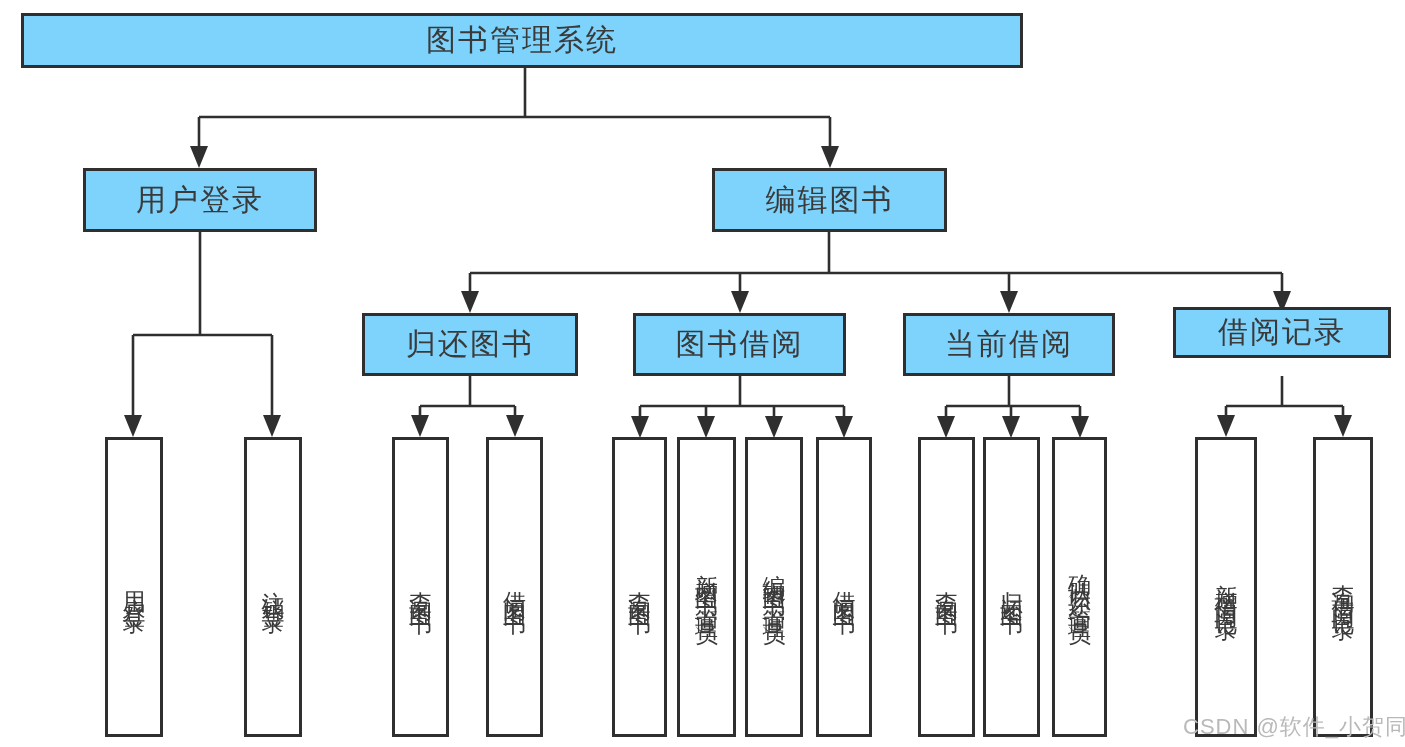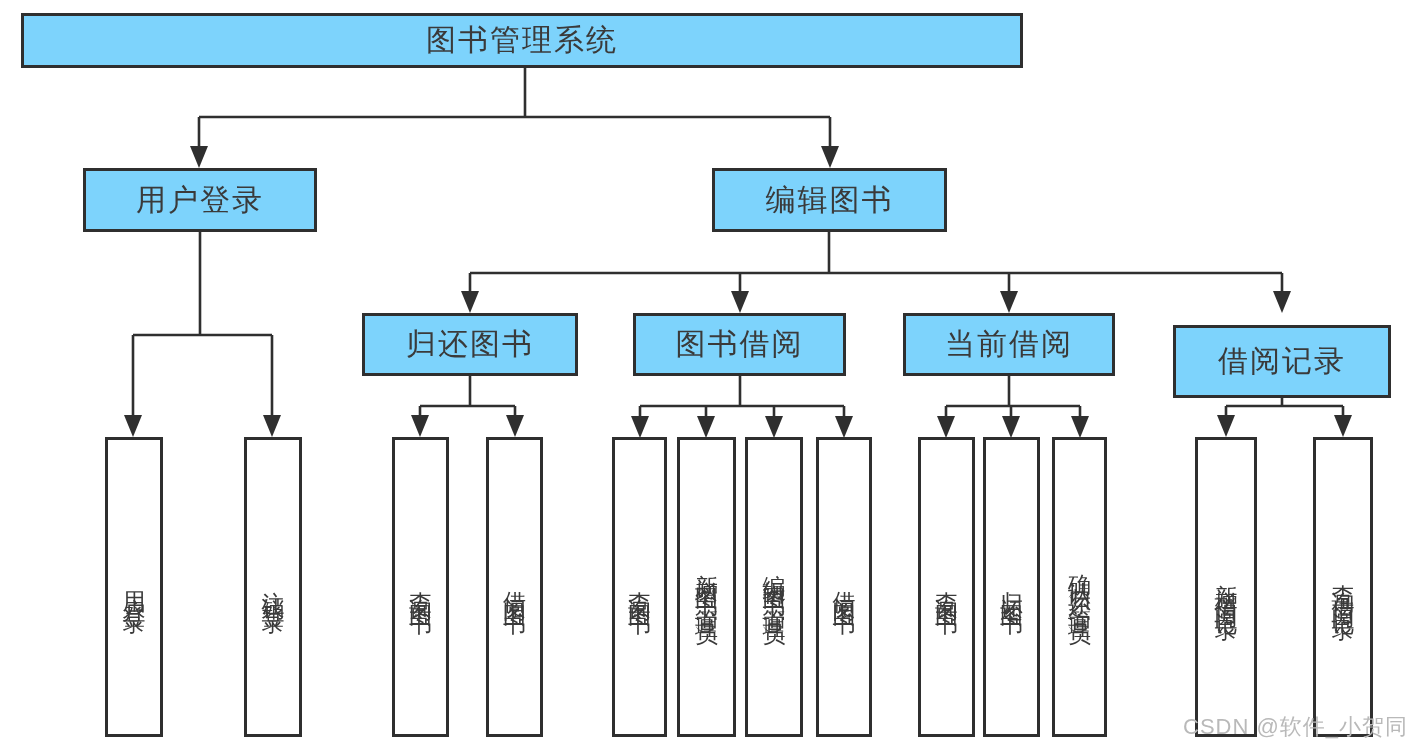--- a/index.html
+++ b/index.html
@@ -70,21 +70,21 @@
 
   <div class="hnode" style="left:362px;top:313px;width:216px;height:63px">
     <span>归还图书</span>
   </div>
   <div class="hnode" style="left:633px;top:313px;width:213px;height:63px">
     <span>图书借阅</span>
   </div>
   <div class="hnode" style="left:903px;top:313px;width:212px;height:63px">
     <span>当前借阅</span>
   </div>
-  <div class="hnode" style="left:1173px;top:325px;width:218px;height:73px">
+  <div class="hnode" style="left:1173px;top:307px;width:218px;height:51px">
     <span>借阅记录</span>
   </div>
 
   <div class="vnode" style="left:105px;width:58px">
     <span class="vtext">用户登录</span>
   </div>
   <div class="vnode" style="left:244px;width:58px">
     <span class="vtext">注销登录</span>
   </div>
 

